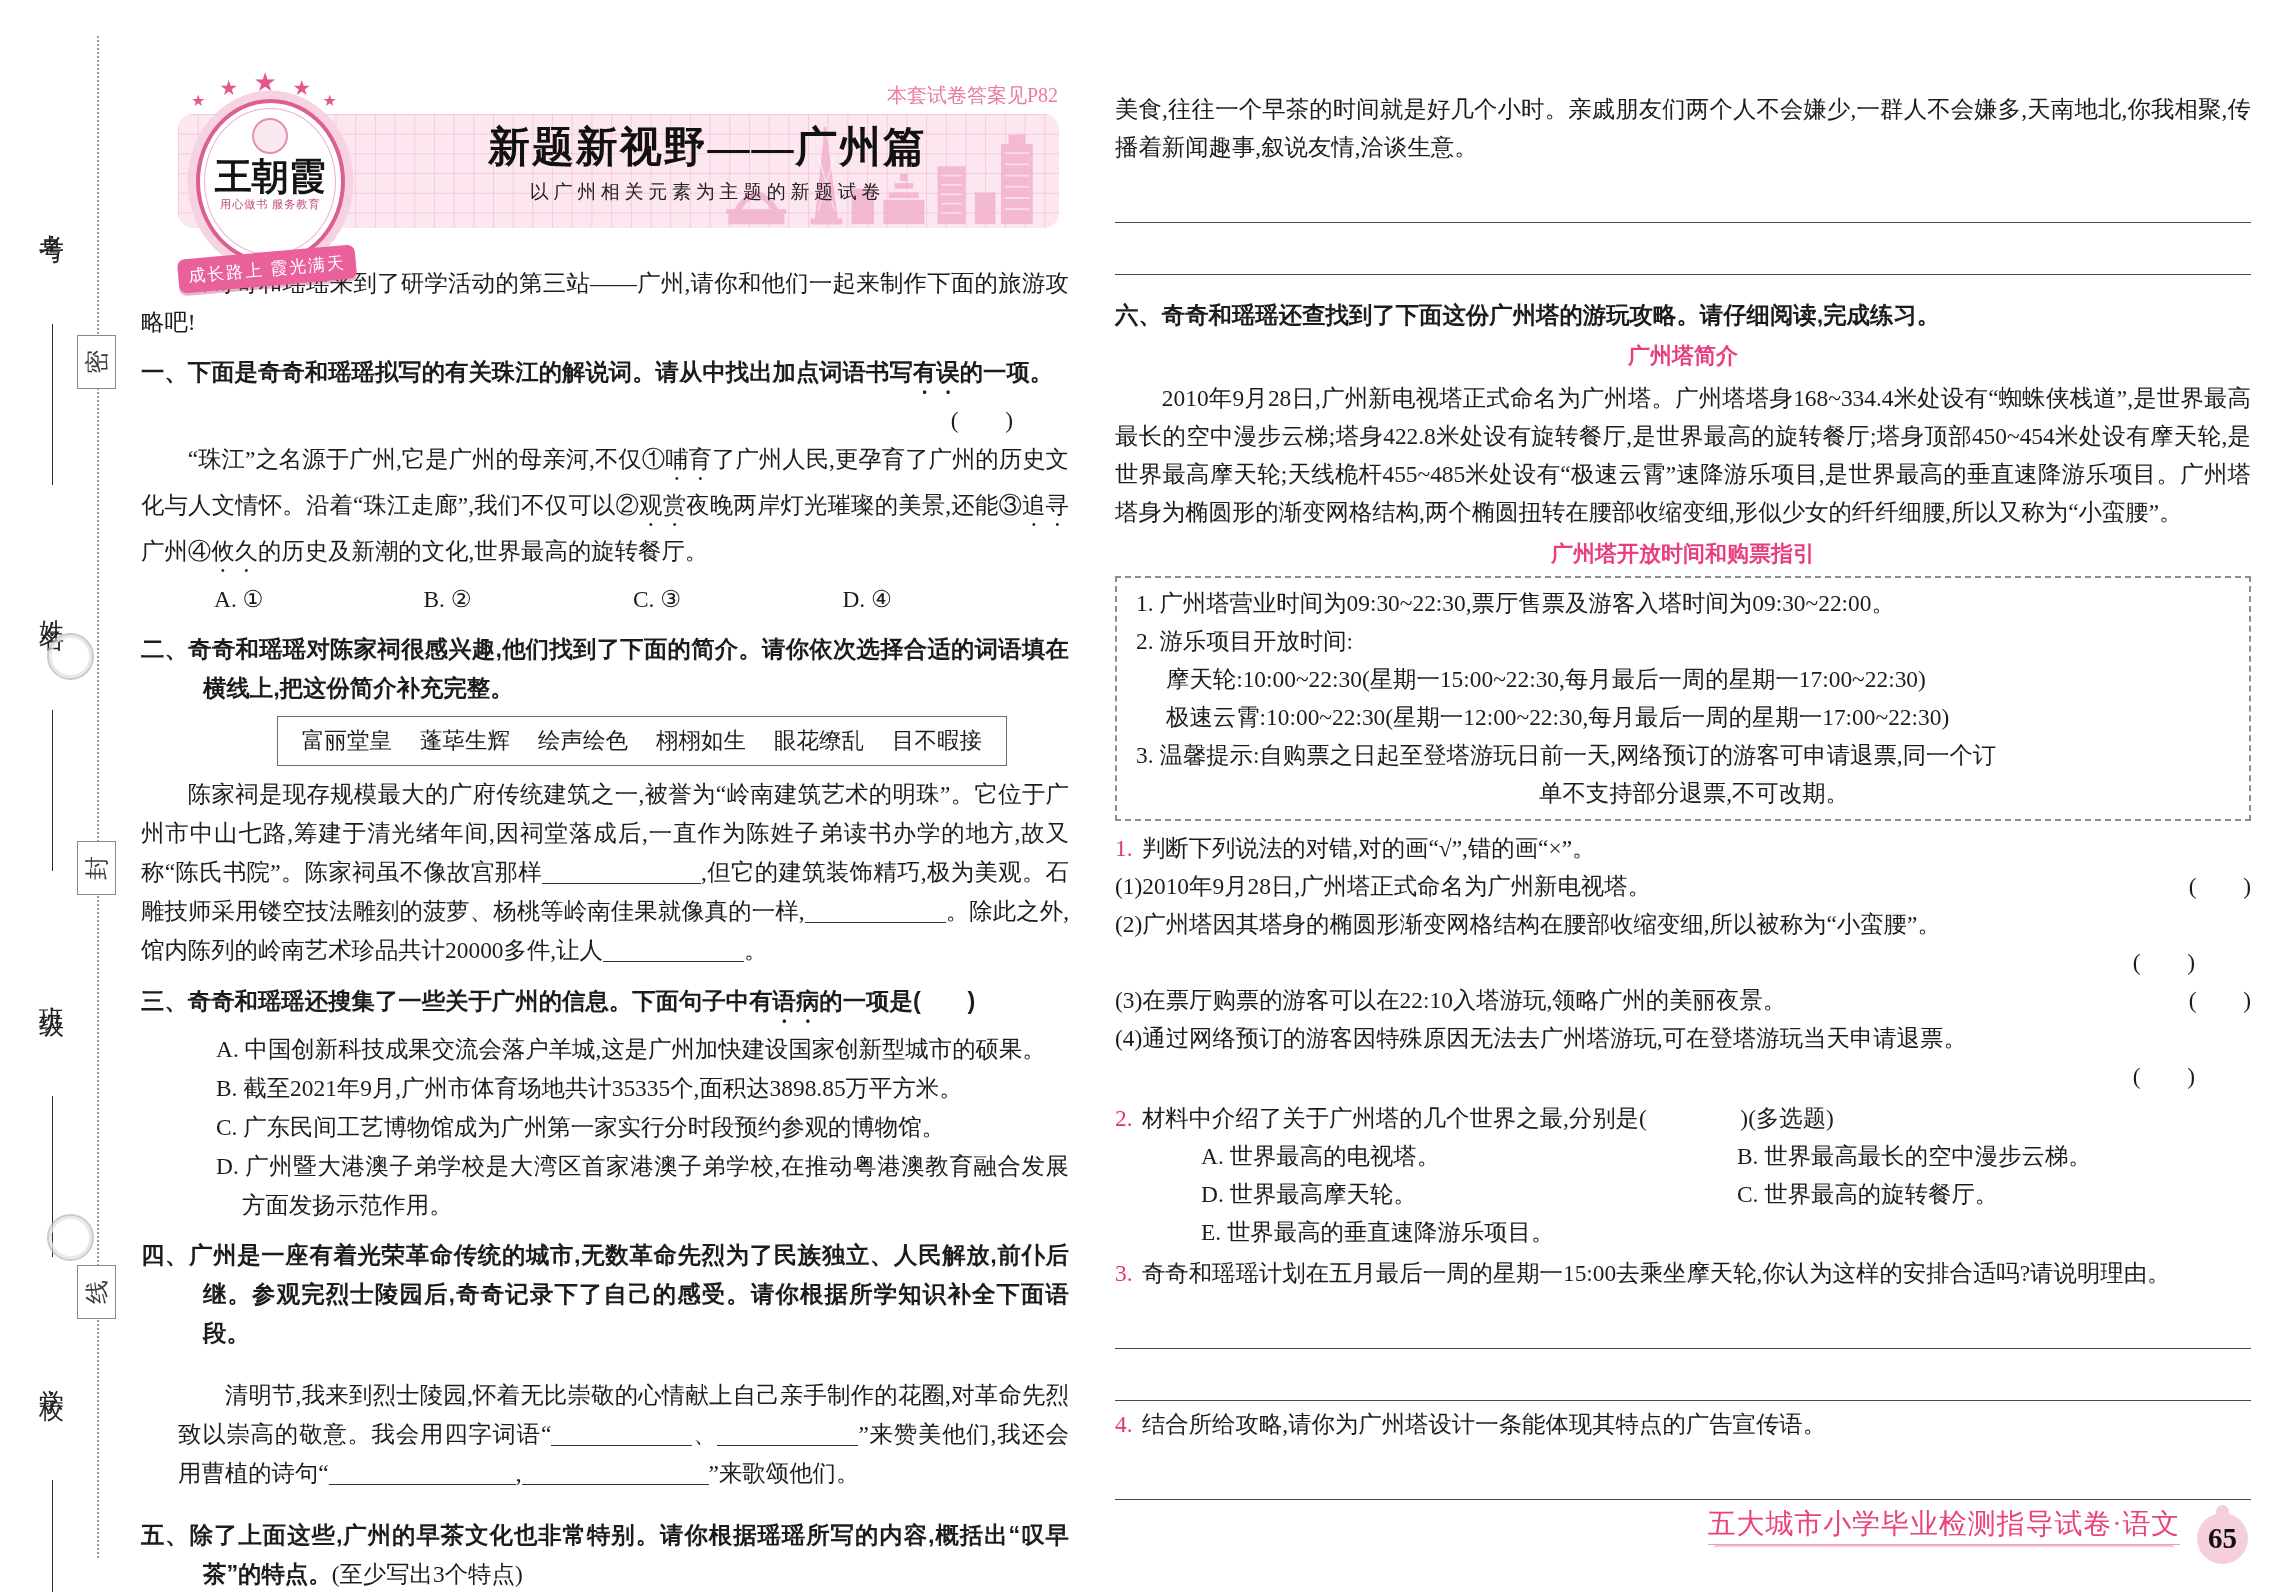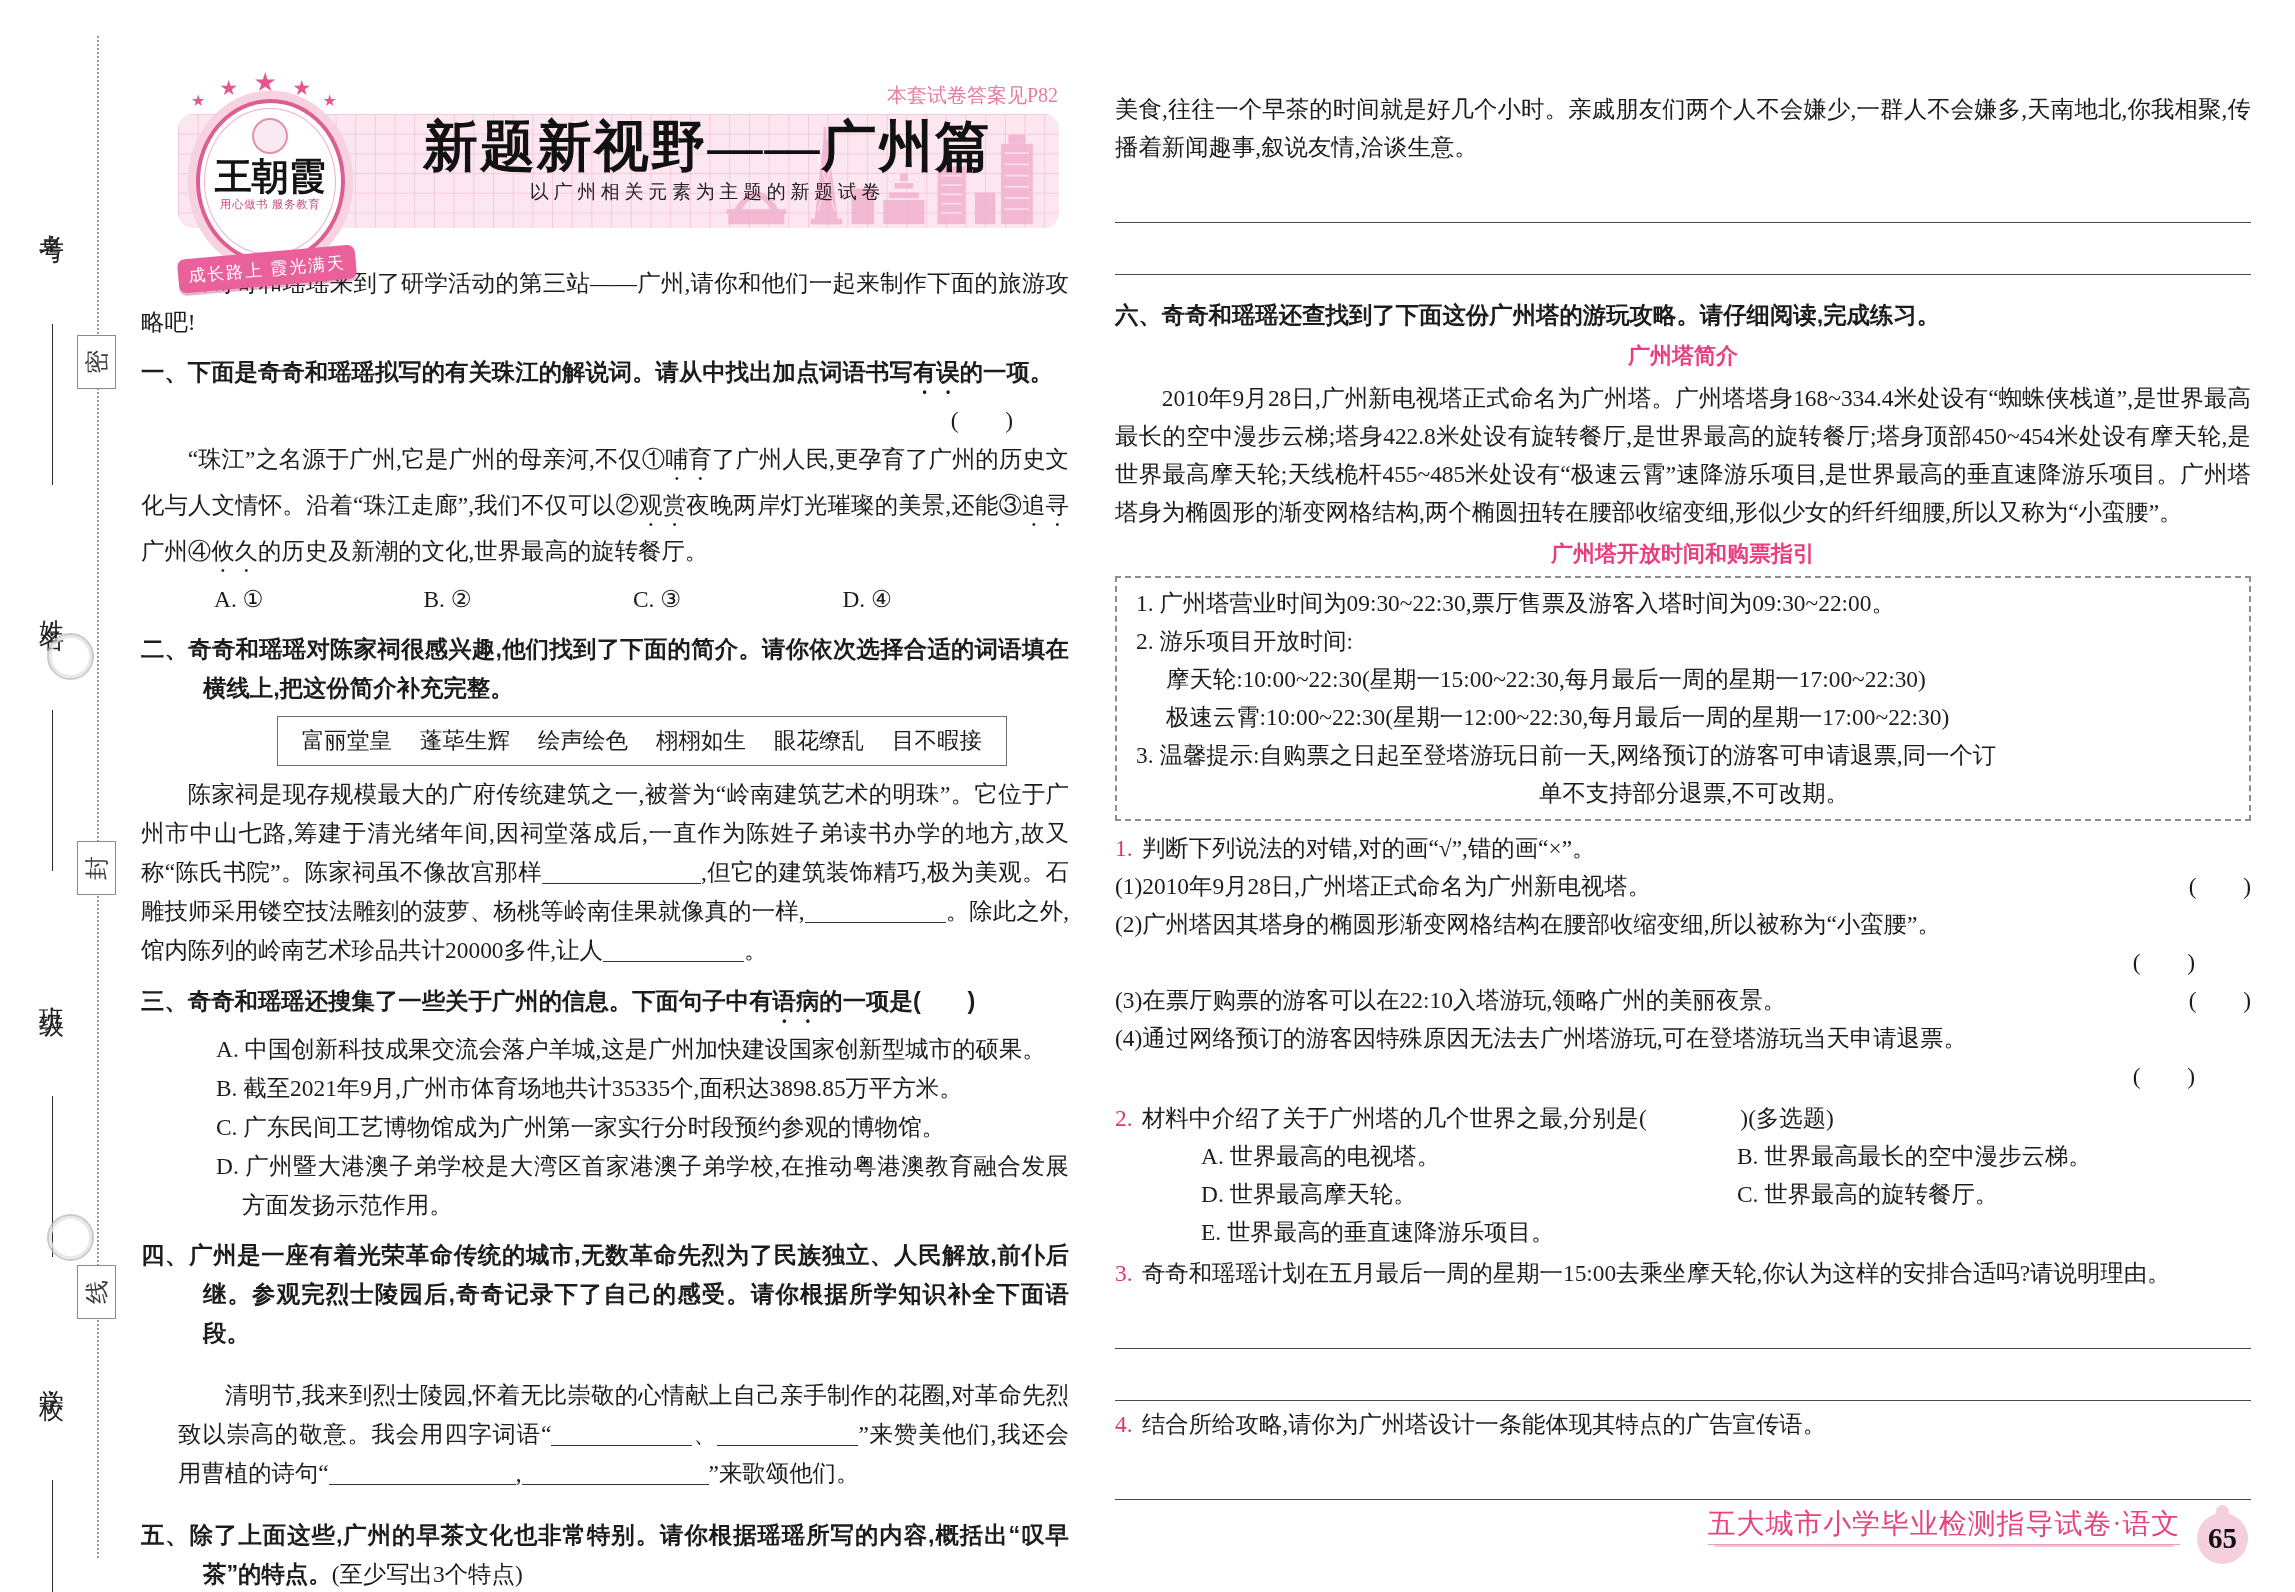--- a/index.html
+++ b/index.html
@@ -17,21 +17,21 @@
   .stamp { position:absolute; left:47px; width:43px; height:43px; border-radius:50%;
            border:2.8px double #bdbdbd; box-shadow:inset 0 0 0 2.8px #e3e3e3; opacity:.8; }
 
   
   .banner { position:absolute; left:178px; top:114px; width:881px; height:114px; border-radius:15px;
             background-color:#fce7f0;
             background-image:linear-gradient(rgba(240,166,200,.45) 0.9px, transparent 0.9px),
                              linear-gradient(90deg, rgba(240,166,200,.45) 0.9px, transparent 0.9px);
             background-size:19.7px 19.7px; }
   .banner-text { margin-left:178px; text-align:center; position:relative; z-index:2; }
-  .banner-title { font-size:55px; font-weight:700; letter-spacing:1.9px; line-height:54px; margin-top:5.6px; color:#111; }
+  .banner-title { font-size:42px; font-weight:700; letter-spacing:1.9px; line-height:54px; margin-top:5.6px; color:#111; }
   .banner-sub { font-size:19px; letter-spacing:4.7px; line-height:36px; color:#222;font-family:Liberation Serif, serif; }
   .answer-ref { position:absolute; left:646px; top:82px; width:412px; text-align:right;
                 color:#e87aa6; font-size:20px; }
   .skyline { position:absolute; right:7.5px; bottom:1.9px; z-index:1; opacity:.9; }
 
   
   .logo { position:absolute; left:9.4px; top:-47px; width:159px; height:217px; z-index:3; }
   .logo .star { position:absolute; color:#e6558e; }
   .oval { position:absolute; top:32px; left:8.4px; width:141px; height:157px; background:#fff;
           border:4.7px solid #db5f93; border-radius:50%; box-shadow:0 0 0 8.4px #f7d3e2; text-align:center; }

